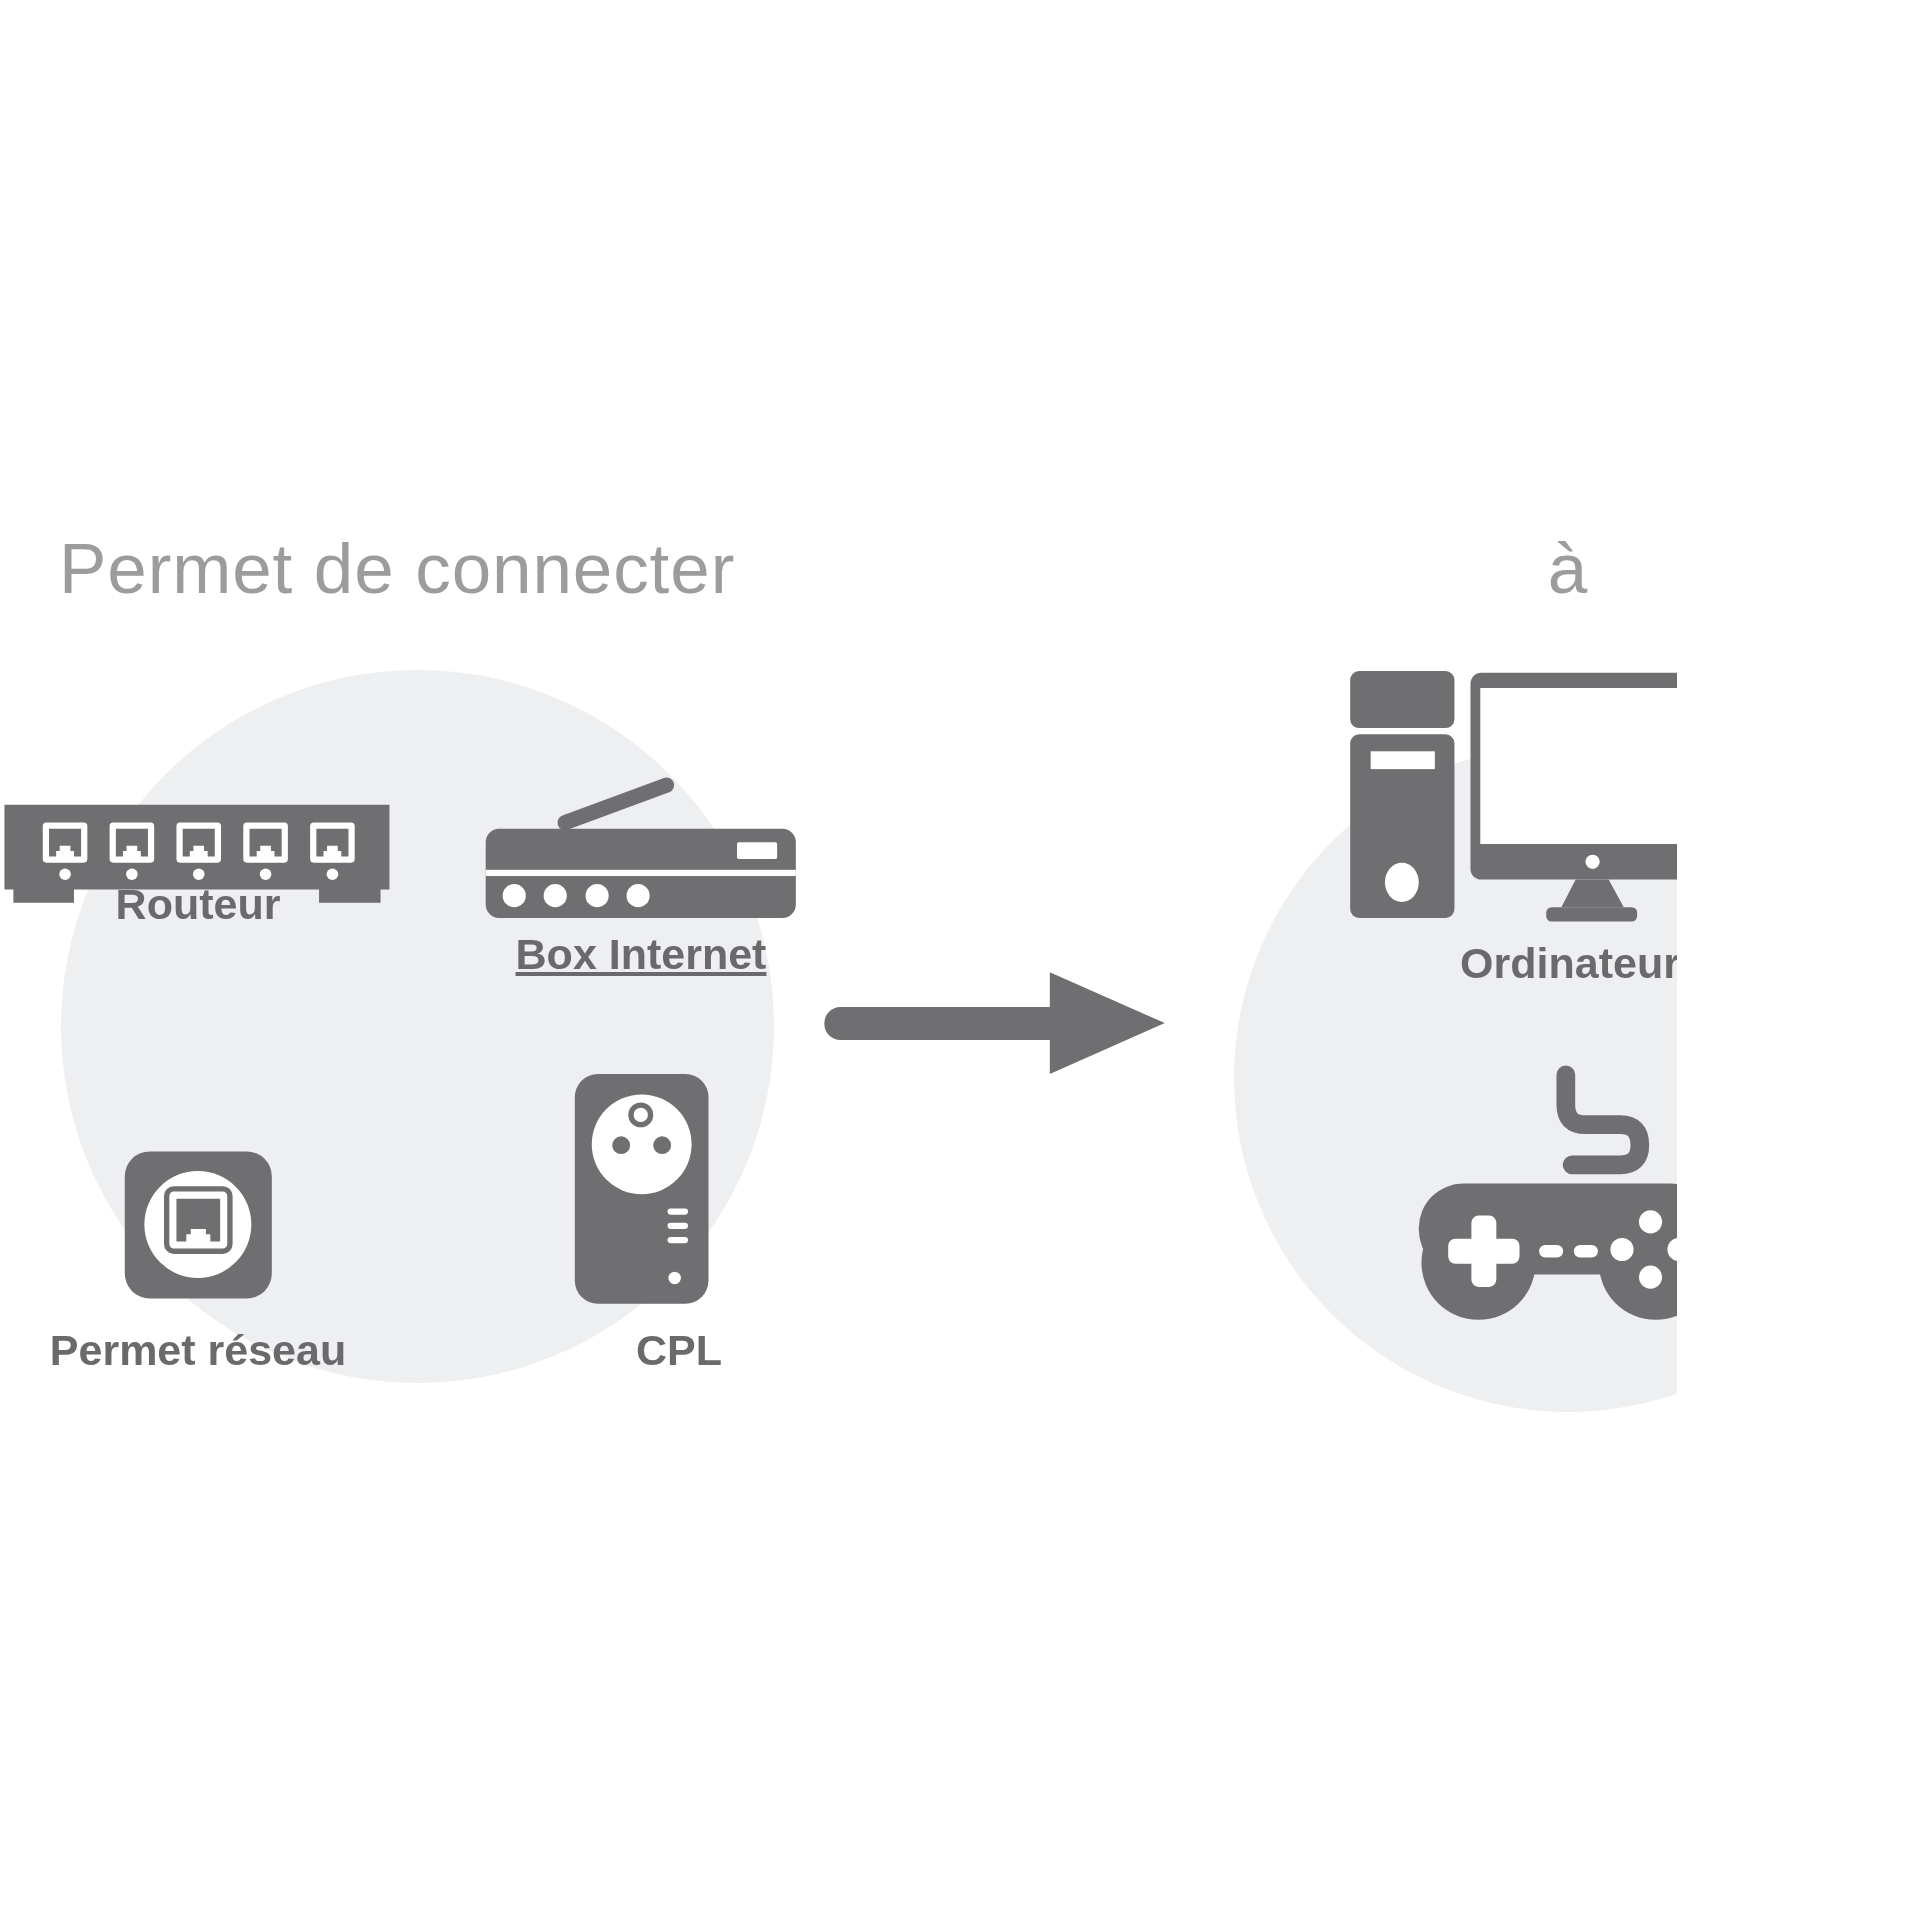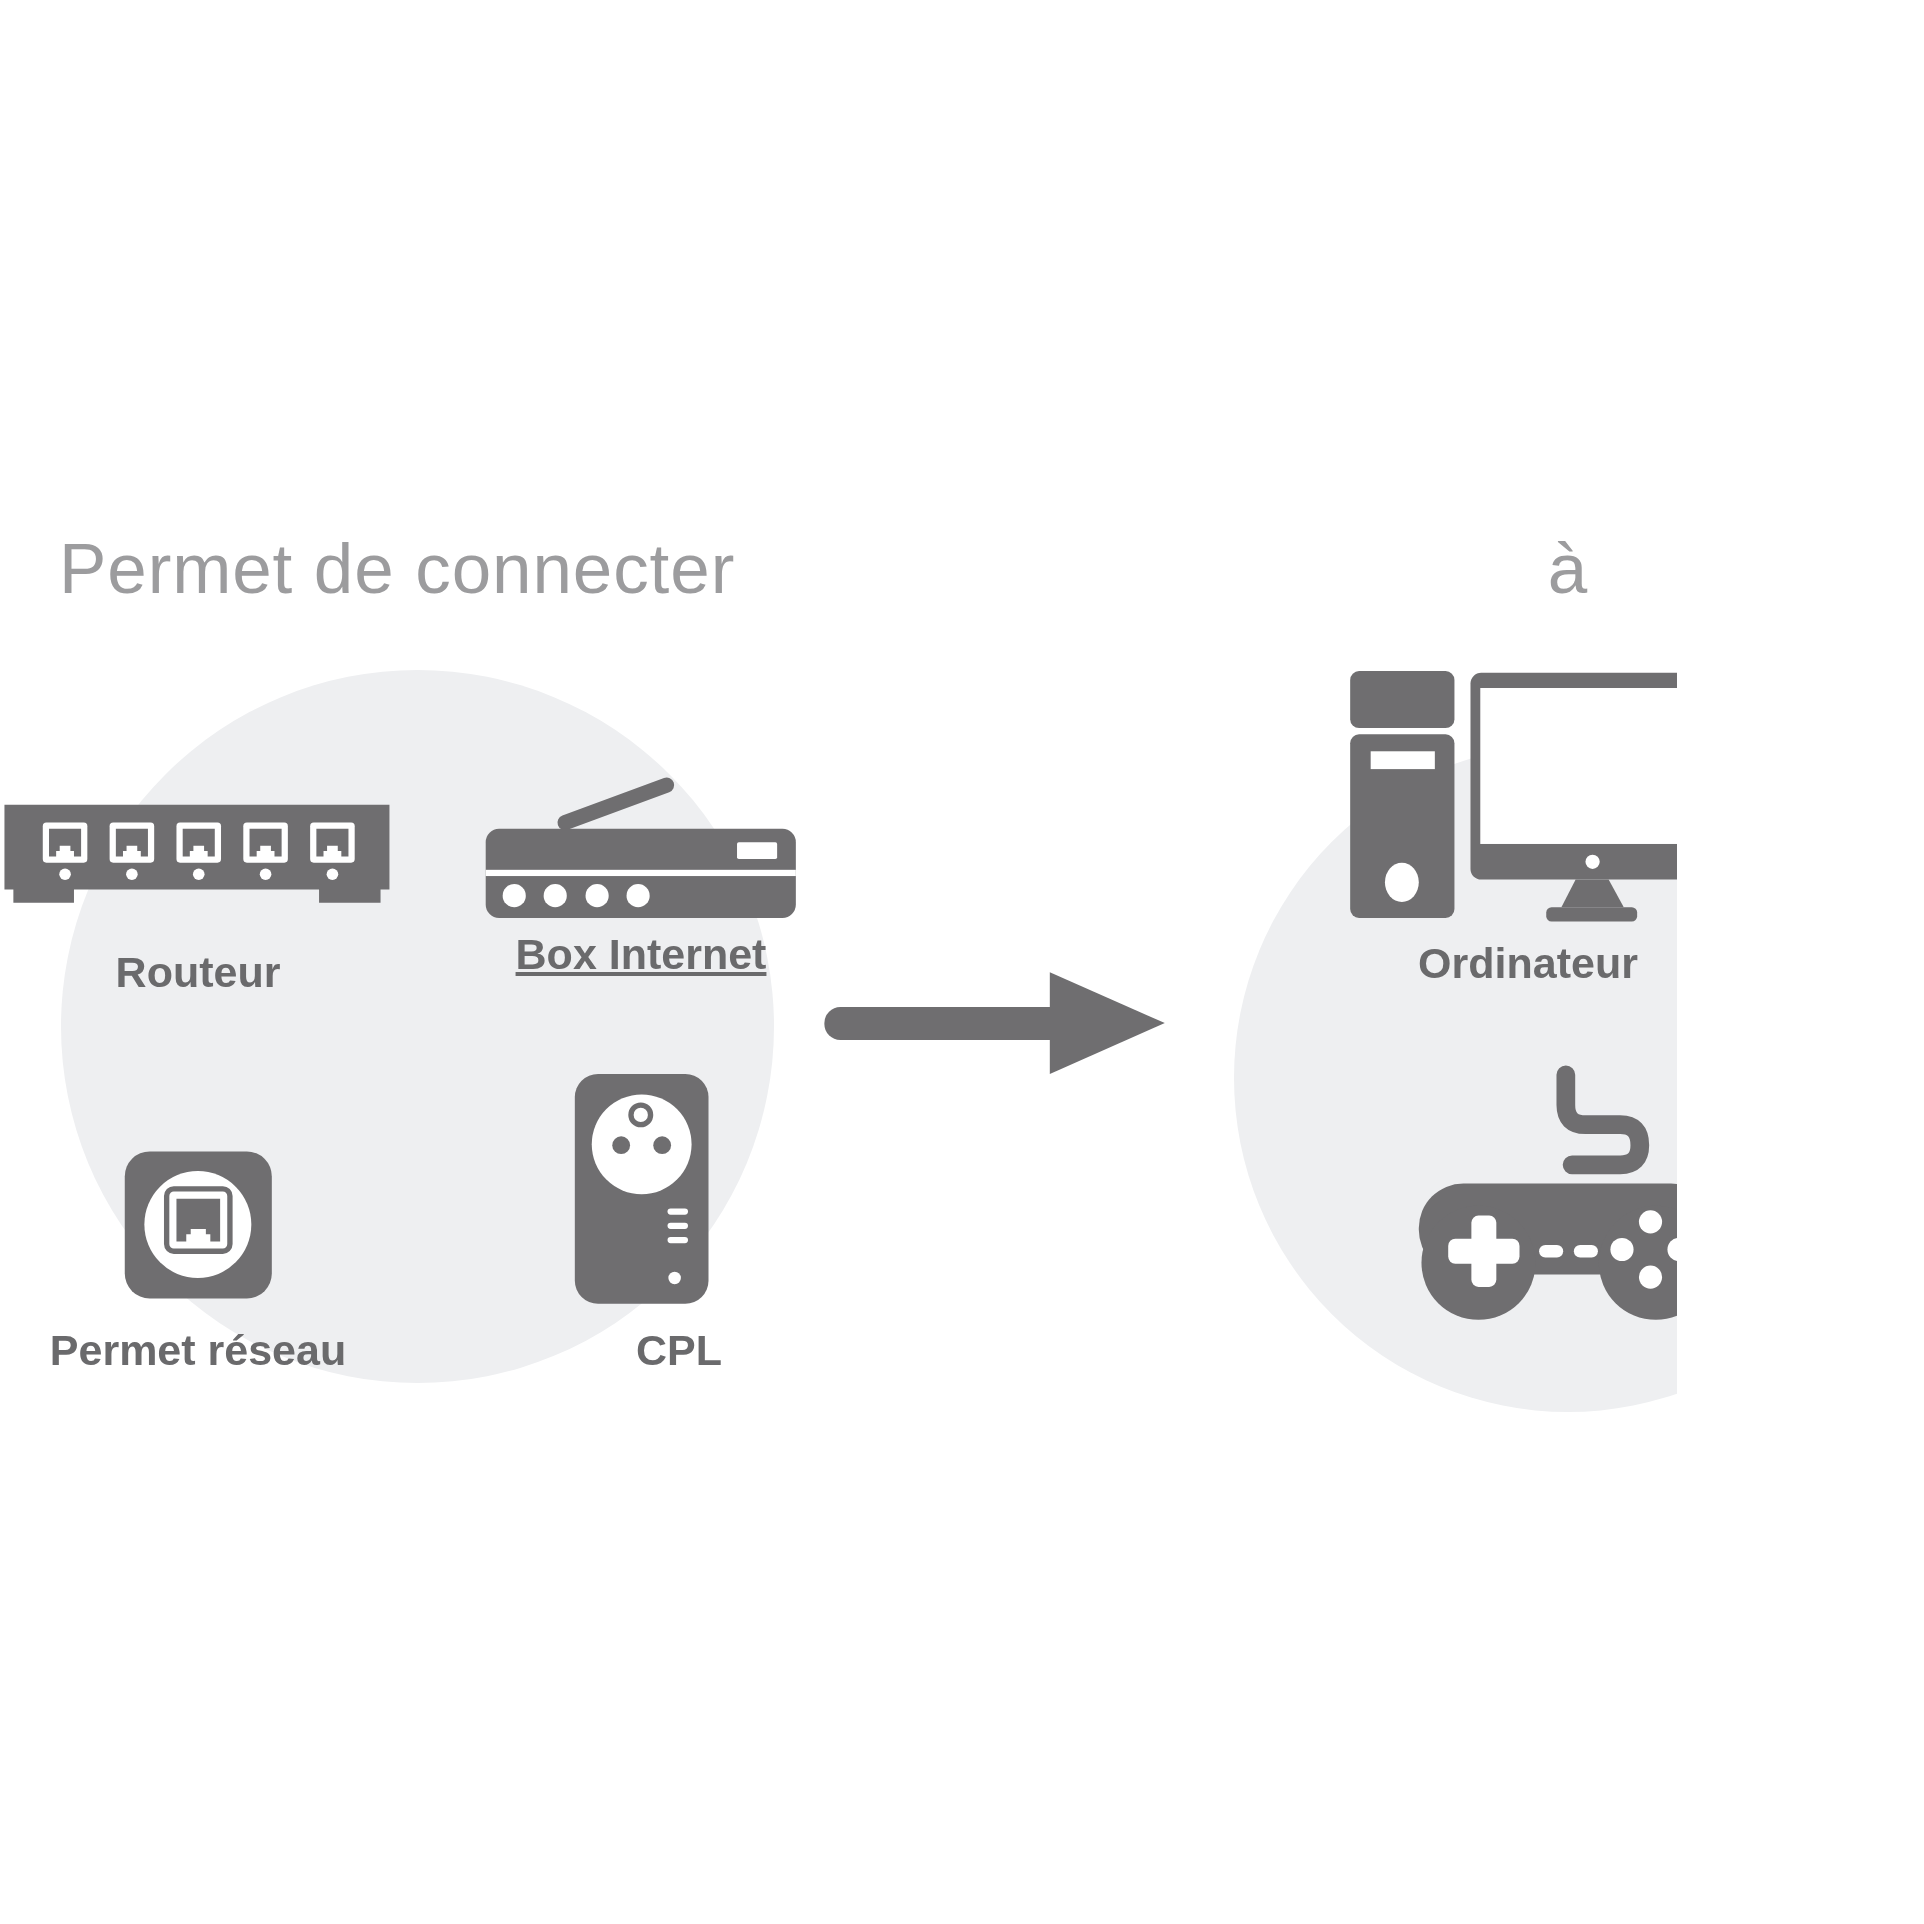--- a/index.html
+++ b/index.html
@@ -135,20 +135,20 @@
       <rect x="1651" y="1364" width="28" height="80" rx="8" fill="#ffffff"></rect>
       <rect x="1727" y="1397" width="27" height="14" rx="7" fill="#ffffff"></rect>
       <rect x="1766" y="1397" width="27" height="14" rx="7" fill="#ffffff"></rect>
       <circle cx="1852" cy="1371" r="13" fill="#ffffff"></circle>
       <circle cx="1820" cy="1402" r="13" fill="#ffffff"></circle>
       <circle cx="1884" cy="1402" r="13" fill="#ffffff"></circle>
       <circle cx="1852" cy="1433" r="13" fill="#ffffff"></circle>
     </g>
   </svg>
 
-  <div class="dev-label" style="left:198px;  top:948px;">Routeur</div>
+  <div class="dev-label" style="left:198px;  top:880px;">Routeur</div>
   <div class="dev-label" style="left:641px;  top:930px;text-decoration:underline;">Box Internet</div>
   <div class="dev-label" style="left:198px;  top:1326px;">Permet réseau</div>
   <div class="dev-label" style="left:679px;  top:1326px;">CPL</div>
-  <div class="dev-label" style="left:1528px; top:939px;">Ordinateur</div>
+  <div class="dev-label" style="left:1570px; top:939px;">Ordinateur</div>
 
 </div>
 
 
 </body></html>

